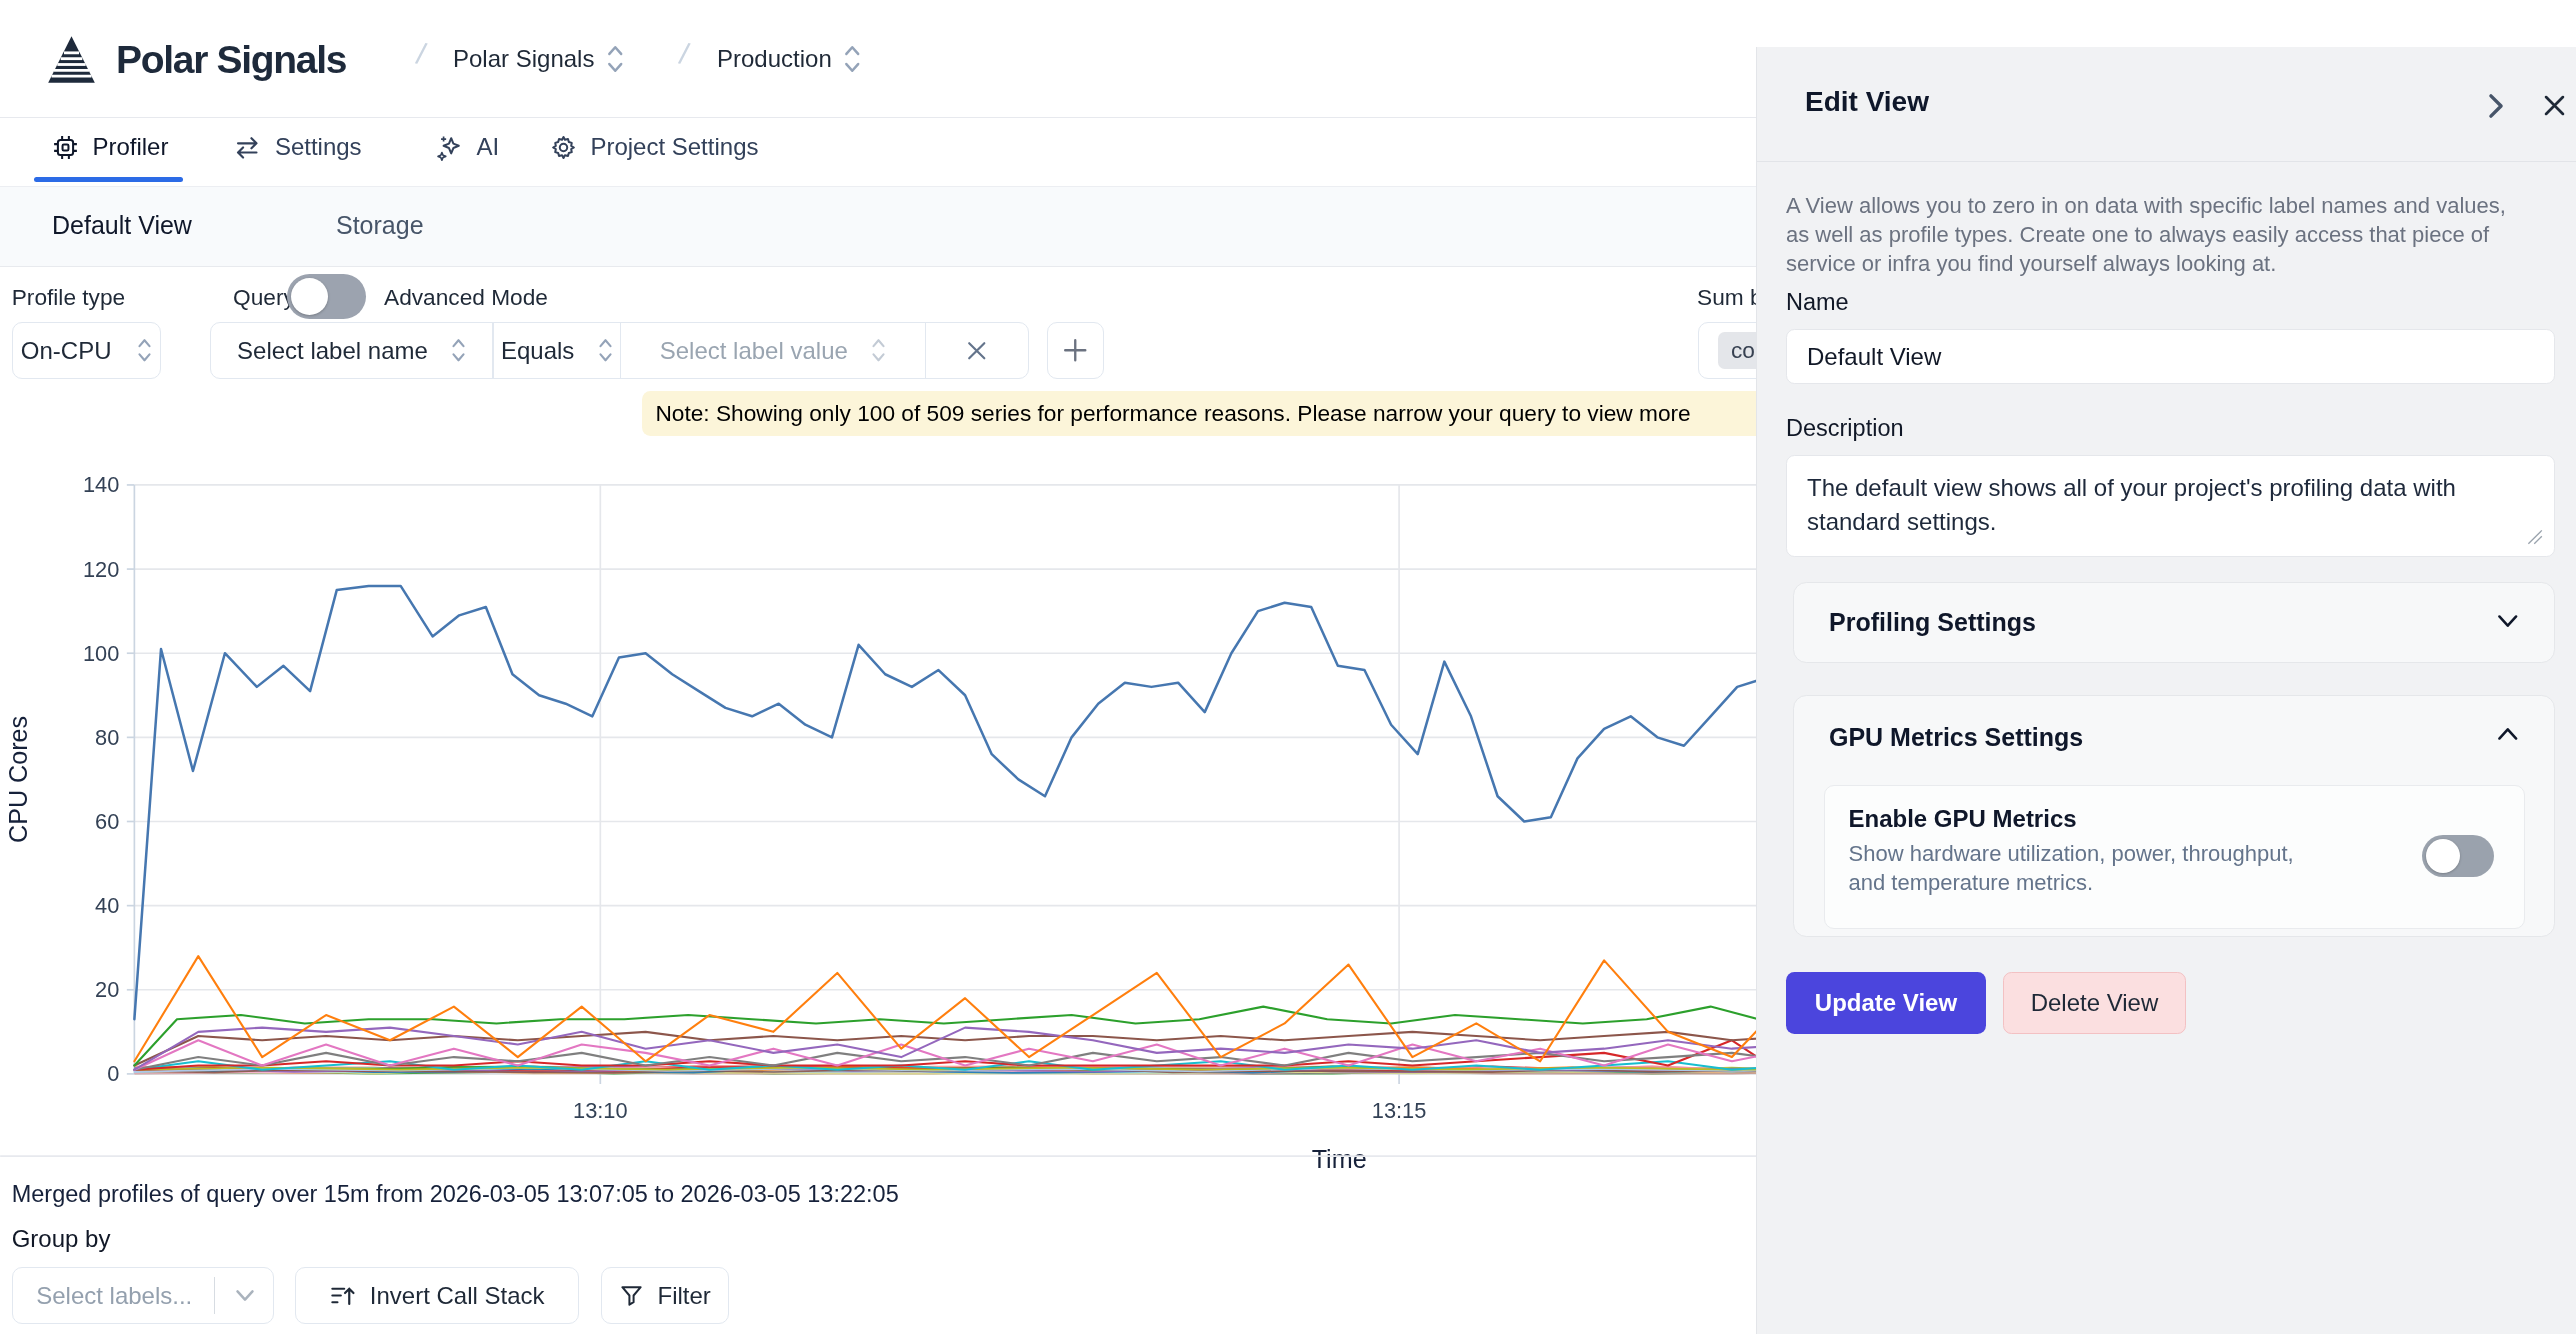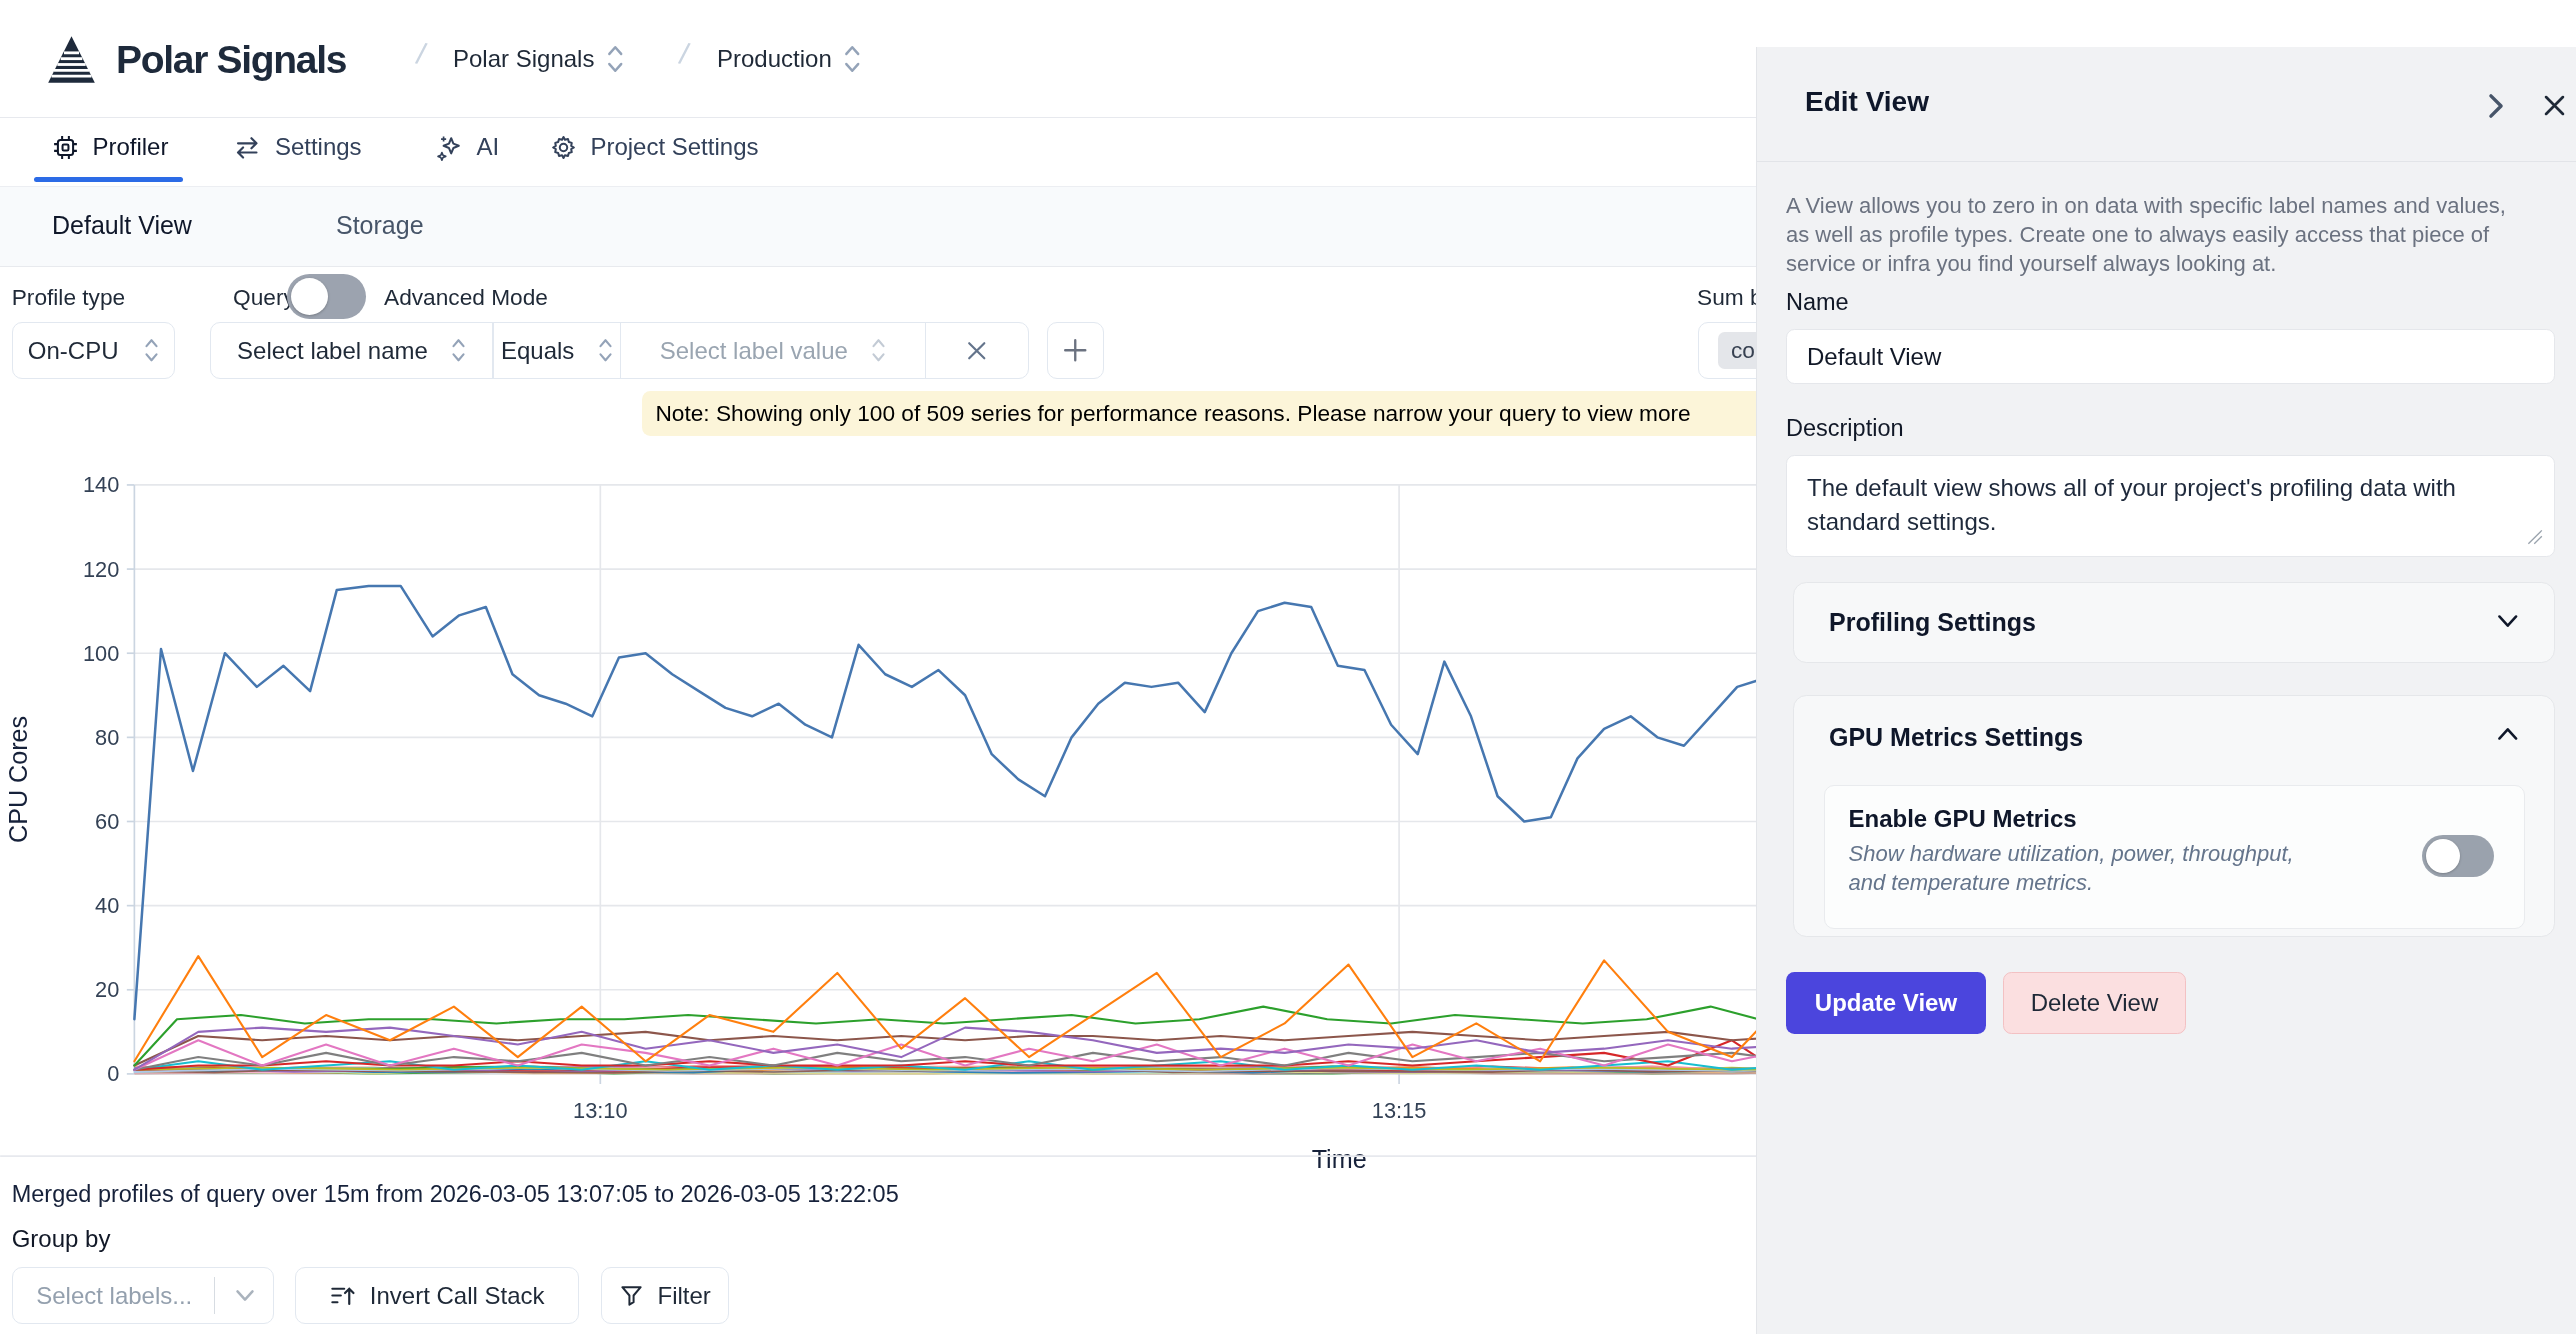--- a/index.html
+++ b/index.html
@@ -224,21 +224,21 @@
     <span class="subtab idle" style="left:336px;">Storage</span>
   </div>
 
   <span class="abs qlabel" style="left:11.7px;top:284px;">Profile type</span>
   <span class="abs qlabel" style="left:233px;top:284px;">Query</span>
   <div class="abs toggle" style="left:287px;top:274px;width:79px;height:45px;">
     <div class="knob" style="left:4.2px;top:4.2px;width:37px;height:37px;"></div>
   </div>
   <span class="abs qlabel" style="left:384px;top:284px;">Advanced Mode</span>
 
-  <div class="selbox" style="left:11.7px;width:163px;justify-content:center;gap:13.4px;">
+  <div class="selbox" style="left:11.7px;width:149px;justify-content:center;gap:13.4px;">
     <span class="txt">On-CPU</span>
     <span class="updown">
       <svg width="15" height="28.5" viewBox="0 0 18 34" fill="none" stroke="#94a3b8" stroke-width="2.6" stroke-linecap="round" stroke-linejoin="round">
         <path d="M3 12 L9 5 L15 12"></path>
           <path d="M3 22 L9 29 L15 22"></path>
       </svg>
     </span>
   </div>
 
   <div class="selbox" style="left:210px;width:819px;">
@@ -367,21 +367,21 @@
 
     <div class="pcard" style="top:648px;height:242px;">
       <span class="pcard-label" style="top:27px;">GPU Metrics Settings</span>
       <span class="abs icon-btn" style="right:35px;top:28.5px;">
         <svg width="23.5" height="17" viewBox="0 0 28 20" fill="none" stroke="#0f172a" stroke-width="3" stroke-linecap="round" stroke-linejoin="round">
             <path d="M4 16 L14 5 L24 16"></path>
           </svg>
       </span>
       <div class="inner-card" style="top:89px;">
         <span class="abs" style="left:23.5px;top:18.5px;font-size:24px;font-weight:600;color:#0f172a;">Enable GPU Metrics</span>
-        <span class="abs small-desc" style="left:23.5px;top:54px;width:487px;font-style:italic;">Show hardware utilization, power, throughput, and temperature metrics.</span>
+        <span class="abs small-desc" style="left:23.5px;top:54px;width:487px;">Show hardware utilization, power, throughput, and temperature metrics.</span>
         <div class="toggle" style="position:absolute;right:30px;top:49px;width:72px;height:42px;background:#9aa2ad;">
           <div class="knob" style="left:4.2px;top:4.2px;width:34px;height:34px;"></div>
         </div>
       </div>
     </div>
 
     <div class="pbtn" style="left:29px;width:200px;background:#4b45dd;color:#fff;">
       <span>Update View</span>
     </div>
     <div class="pbtn" style="left:246px;width:183px;background:#fbdfe0;border:1.7px solid #f3c1c3;color:#1f2937;font-weight:400;">

